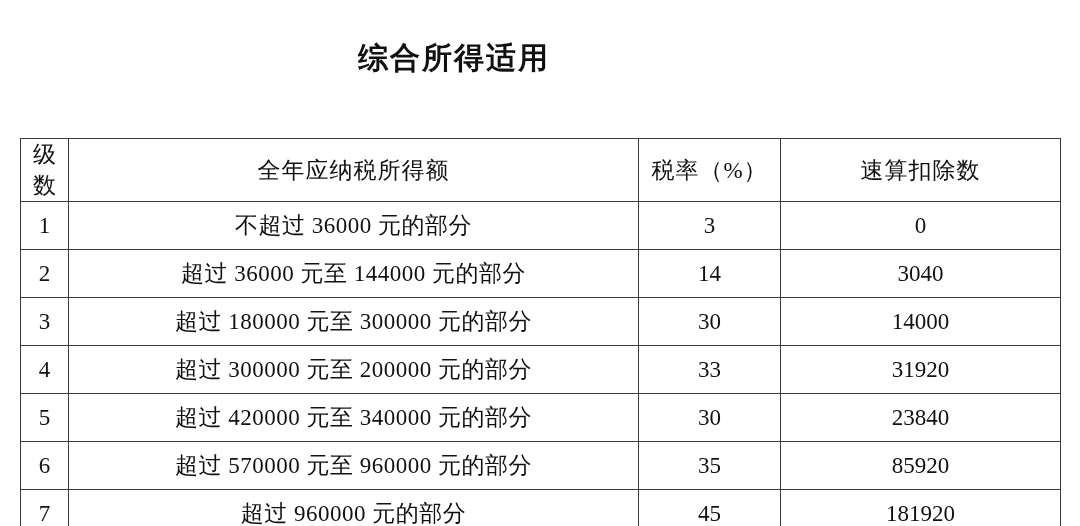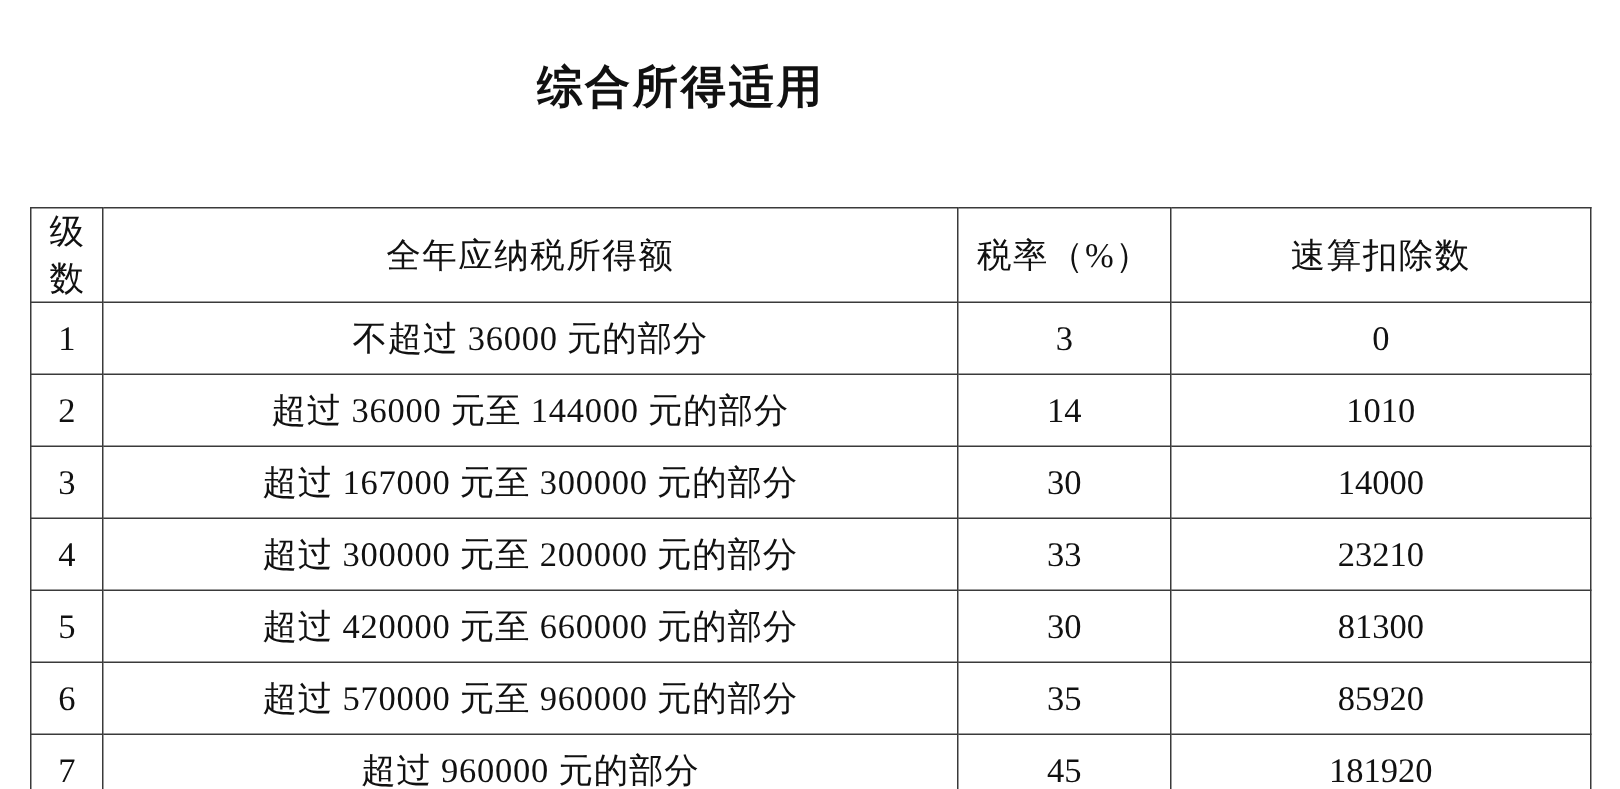--- a/index.html
+++ b/index.html
@@ -105,39 +105,39 @@
         <tr>
           <td class="level">1</td>
           <td class="range">不超过 36000 元的部分</td>
           <td class="rate">3</td>
           <td class="deduct">0</td>
         </tr>
         <tr>
           <td class="level">2</td>
           <td class="range">超过 36000 元至 144000 元的部分</td>
           <td class="rate">14</td>
-          <td class="deduct">1010</td>
+          <td class="deduct">3040</td>
         </tr>
         <tr>
           <td class="level">3</td>
-          <td class="range">超过 167000 元至 300000 元的部分</td>
+          <td class="range">超过 180000 元至 300000 元的部分</td>
           <td class="rate">30</td>
           <td class="deduct">14000</td>
         </tr>
         <tr>
           <td class="level">4</td>
           <td class="range">超过 300000 元至 200000 元的部分</td>
           <td class="rate">33</td>
-          <td class="deduct">23210</td>
+          <td class="deduct">31920</td>
         </tr>
         <tr>
           <td class="level">5</td>
-          <td class="range">超过 420000 元至 660000 元的部分</td>
+          <td class="range">超过 420000 元至 340000 元的部分</td>
           <td class="rate">30</td>
-          <td class="deduct">81300</td>
+          <td class="deduct">23840</td>
         </tr>
         <tr>
           <td class="level">6</td>
           <td class="range">超过 570000 元至 960000 元的部分</td>
           <td class="rate">35</td>
           <td class="deduct">85920</td>
         </tr>
         <tr>
           <td class="level">7</td>
           <td class="range">超过 960000 元的部分</td>

